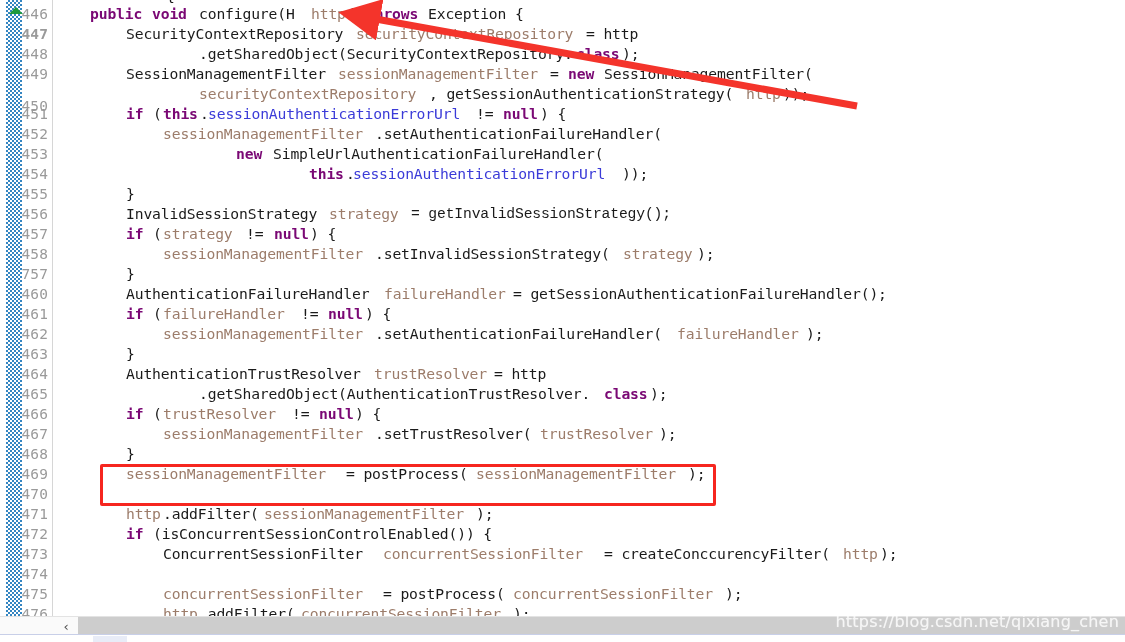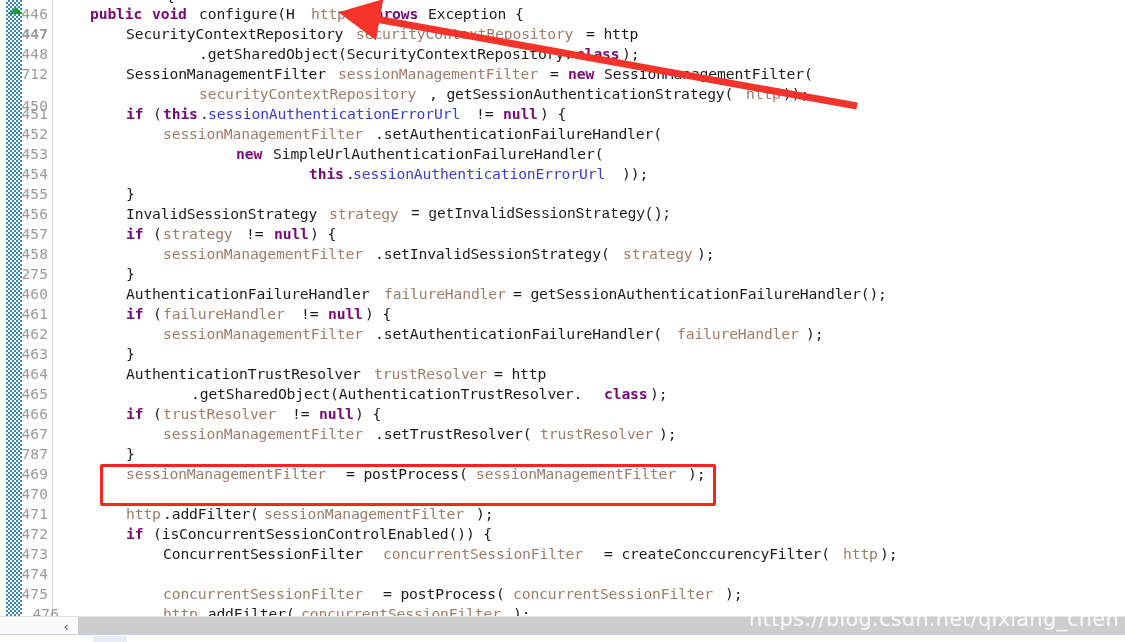--- a/index.html
+++ b/index.html
@@ -154,21 +154,21 @@
     left: 93px; top: 1px;
     width: 34px; height: 7px;
     background: #e8ecf7;
   }
 
   
   #watermark {
     position: absolute;
     right: 6px; bottom: 11px;
     font-family: "DejaVu Sans", "Liberation Sans", sans-serif;
-    font-size: 21px;
+    font-size: 16px;
     color: #ffffff;
     opacity: .82;
     letter-spacing: .2px;
     text-shadow: 0 0 1px rgba(255,255,255,.6);
     pointer-events: none;
     margin-top: 7px;
   }
 </style>
 </head>
 <body>
@@ -176,48 +176,48 @@
 <div id="editor">
 
   <div id="change-stripe"></div>
   <div id="fold-marker"></div>
   <div id="gutter-rule"></div>
 
   <div id="gutter">
       <div class="lineno" style="top: 4px;">446</div>
       <div class="lineno" style="top: 24px; font-weight: bold;">447</div>
       <div class="lineno" style="top: 44px;">448</div>
-      <div class="lineno" style="top: 64px;">712</div>
+      <div class="lineno" style="top: 64px;">449</div>
       <div class="lineno" style="top: 96px;">450</div>
       <div class="lineno" style="top: 104px;">451</div>
       <div class="lineno" style="top: 124px;">452</div>
       <div class="lineno" style="top: 144px;">453</div>
       <div class="lineno" style="top: 164px;">454</div>
       <div class="lineno" style="top: 184px;">455</div>
       <div class="lineno" style="top: 204px;">456</div>
       <div class="lineno" style="top: 224px;">457</div>
       <div class="lineno" style="top: 244px;">458</div>
-      <div class="lineno" style="top: 264px;">275</div>
+      <div class="lineno" style="top: 264px;">757</div>
       <div class="lineno" style="top: 284px;">460</div>
       <div class="lineno" style="top: 304px;">461</div>
       <div class="lineno" style="top: 324px; padding-left: 11px;">462</div>
       <div class="lineno" style="top: 344px;">463</div>
       <div class="lineno" style="top: 364px;">464</div>
       <div class="lineno" style="top: 384px;">465</div>
       <div class="lineno" style="top: 404px;">466</div>
       <div class="lineno" style="top: 424px;">467</div>
-      <div class="lineno" style="top: 444px;">787</div>
+      <div class="lineno" style="top: 444px;">468</div>
       <div class="lineno" style="top: 464px;">469</div>
       <div class="lineno" style="top: 484px;">470</div>
       <div class="lineno" style="top: 504px;">471</div>
       <div class="lineno" style="top: 524px;">472</div>
       <div class="lineno" style="top: 544px;">473</div>
       <div class="lineno" style="top: 564px;">474</div>
       <div class="lineno" style="top: 584px;">475</div>
-      <div class="lineno" style="top: 604px; margin-left: 11px;">476</div>
+      <div class="lineno" style="top: 604px;">476</div>
     </div>
   <div id="code">
       <div class="cl" style="top: -14px;"><span class="pln" style="position: absolute; left: 110px; top: 0px;">{</span></div>
       <div class="cl" style="top: 4px;"><span class="kw" style="position: absolute; left: 34px; top: 0px;">public</span><span class="kw" style="position: absolute; left: 96px; top: 0px;">void</span><span class="pln" style="position: absolute; left: 143px; top: 0px;">configure(H </span><span class="var" style="position: absolute; left: 255px; top: 0px;">http</span><span class="pln" style="position: absolute; left: 293px; top: 0px;">)</span><span class="kw" style="position: absolute; left: 310px; top: 0px;">throws</span><span class="pln" style="position: absolute; left: 372px; top: 0px;">Exception {</span></div>
       <div class="cl" style="top: 24px;"><span class="typ" style="position: absolute; left: 70px; top: 0px;">SecurityContextRepository</span><span class="var" style="position: absolute; left: 300px; top: 0px;">securityContextRepository</span><span class="pln" style="position: absolute; left: 530px; top: 0px;">= http</span></div>
       <div class="cl" style="top: 44px;"><span class="pln" style="position: absolute; left: 143px; top: 0px;">.getSharedObject(SecurityContextRepository.</span><span class="kw" style="position: absolute; left: 520px; top: 0px;">class</span><span class="pln" style="position: absolute; left: 566px; top: 0px;">);</span></div>
       <div class="cl" style="top: 64px;"><span class="typ" style="position: absolute; left: 70px; top: 0px;">SessionManagementFilter</span><span class="var" style="position: absolute; left: 282px; top: 0px;">sessionManagementFilter</span><span class="pln" style="position: absolute; left: 494px; top: 0px;">=</span><span class="kw" style="position: absolute; left: 512px; top: 0px;">new</span><span class="pln" style="position: absolute; left: 548px; top: 0px;">SessionManagementFilter(</span></div>
       <div class="cl" style="top: 84px;"><span class="var" style="position: absolute; left: 143px; top: 0px;">securityContextRepository</span><span class="pln" style="position: absolute; left: 373px; top: 0px;">, getSessionAuthenticationStrategy(</span><span class="var" style="position: absolute; left: 690px; top: 0px;">http</span><span class="pln" style="position: absolute; left: 727px; top: 0px;">));</span></div>
       <div class="cl" style="top: 104px;"><span class="kw" style="position: absolute; left: 70px; top: 0px;">if</span><span class="pln" style="position: absolute; left: 97px; top: 0px;">(</span><span class="kw" style="position: absolute; left: 107px; top: 0px;">this</span><span class="pln" style="position: absolute; left: 144px; top: 0px;">.</span><span class="fld" style="position: absolute; left: 152px; top: 0px;">sessionAuthenticationErrorUrl</span><span class="pln" style="position: absolute; left: 420px; top: 0px;">!=</span><span class="kw" style="position: absolute; left: 447px; top: 0px;">null</span><span class="pln" style="position: absolute; left: 484px; top: 0px;">) {</span></div>
       <div class="cl" style="top: 124px;"><span class="var" style="position: absolute; left: 107px; top: 0px;">sessionManagementFilter</span><span class="pln" style="position: absolute; left: 319px; top: 0px;">.setAuthenticationFailureHandler(</span></div>
@@ -226,21 +226,21 @@
       <div class="cl" style="top: 184px;"><span class="pln" style="position: absolute; left: 70px; top: 0px;">}</span></div>
       <div class="cl" style="top: 204px;"><span class="typ" style="position: absolute; left: 70px; top: 0px;">InvalidSessionStrategy</span><span class="var" style="position: absolute; left: 273px; top: 0px;">strategy</span><span class="pln" style="position: absolute; left: 355px; top: 0px; font-family: Liberation Mono, monospace;">= getInvalidSessionStrategy();</span></div>
       <div class="cl" style="top: 224px;"><span class="kw" style="position: absolute; left: 70px; top: 0px;">if</span><span class="pln" style="position: absolute; left: 97px; top: 0px;">(</span><span class="var" style="position: absolute; left: 107px; top: 0px;">strategy</span><span class="pln" style="position: absolute; left: 190px; top: 0px;">!=</span><span class="kw" style="position: absolute; left: 218px; top: 0px;">null</span><span class="pln" style="position: absolute; left: 254px; top: 0px;">) {</span></div>
       <div class="cl" style="top: 244px;"><span class="var" style="position: absolute; left: 107px; top: 0px;">sessionManagementFilter</span><span class="pln" style="position: absolute; left: 319px; top: 0px;">.setInvalidSessionStrategy(</span><span class="var" style="position: absolute; left: 567px; top: 0px;">strategy</span><span class="pln" style="position: absolute; left: 641px; top: 0px;">);</span></div>
       <div class="cl" style="top: 264px;"><span class="pln" style="position: absolute; left: 70px; top: 0px;">}</span></div>
       <div class="cl" style="top: 284px;"><span class="typ" style="position: absolute; left: 70px; top: 0px;">AuthenticationFailureHandler</span><span class="var" style="position: absolute; left: 328px; top: 0px;">failureHandler</span><span class="pln" style="position: absolute; left: 457px; top: 0px;">= getSessionAuthenticationFailureHandler();</span></div>
       <div class="cl" style="top: 304px;"><span class="kw" style="position: absolute; left: 70px; top: 0px;">if</span><span class="pln" style="position: absolute; left: 97px; top: 0px;">(</span><span class="var" style="position: absolute; left: 107px; top: 0px;">failureHandler</span><span class="pln" style="position: absolute; left: 245px; top: 0px;">!=</span><span class="kw" style="position: absolute; left: 272px; top: 0px;">null</span><span class="pln" style="position: absolute; left: 309px; top: 0px;">) {</span></div>
       <div class="cl" style="top: 324px;"><span class="var" style="position: absolute; left: 107px; top: 0px;">sessionManagementFilter</span><span class="pln" style="position: absolute; left: 319px; top: 0px;">.setAuthenticationFailureHandler(</span><span class="var" style="position: absolute; left: 621px; top: 0px;">failureHandler</span><span class="pln" style="position: absolute; left: 750px; top: 0px;">);</span></div>
       <div class="cl" style="top: 344px;"><span class="pln" style="position: absolute; left: 70px; top: 0px;">}</span></div>
       <div class="cl" style="top: 364px;"><span class="typ" style="position: absolute; left: 70px; top: 0px;">AuthenticationTrustResolver</span><span class="var" style="position: absolute; left: 318px; top: 0px;">trustResolver</span><span class="pln" style="position: absolute; left: 438px; top: 0px;">= http</span></div>
-      <div class="cl" style="top: 384px;"><span class="pln" style="position: absolute; left: 135px; top: 0px;">.getSharedObject(AuthenticationTrustResolver.</span><span class="kw" style="position: absolute; left: 548px; top: 0px;">class</span><span class="pln" style="position: absolute; left: 594px; top: 0px;">);</span></div>
+      <div class="cl" style="top: 384px;"><span class="pln" style="position: absolute; left: 143px; top: 0px;">.getSharedObject(AuthenticationTrustResolver.</span><span class="kw" style="position: absolute; left: 548px; top: 0px;">class</span><span class="pln" style="position: absolute; left: 594px; top: 0px;">);</span></div>
       <div class="cl" style="top: 404px;"><span class="kw" style="position: absolute; left: 70px; top: 0px;">if</span><span class="pln" style="position: absolute; left: 97px; top: 0px;">(</span><span class="var" style="position: absolute; left: 107px; top: 0px;">trustResolver</span><span class="pln" style="position: absolute; left: 236px; top: 0px;">!=</span><span class="kw" style="position: absolute; left: 263px; top: 0px;">null</span><span class="pln" style="position: absolute; left: 299px; top: 0px;">) {</span></div>
       <div class="cl" style="top: 424px;"><span class="var" style="position: absolute; left: 107px; top: 0px;">sessionManagementFilter</span><span class="pln" style="position: absolute; left: 319px; top: 0px;">.setTrustResolver(</span><span class="var" style="position: absolute; left: 484px; top: 0px;">trustResolver</span><span class="pln" style="position: absolute; left: 603px; top: 0px;">);</span></div>
       <div class="cl" style="top: 444px;"><span class="pln" style="position: absolute; left: 70px; top: 0px;">}</span></div>
       <div class="cl" style="top: 464px;"><span class="var" style="position: absolute; left: 70px; top: 0px;">sessionManagementFilter</span><span class="pln" style="position: absolute; left: 290px; top: 0px;">= postProcess(</span><span class="var" style="position: absolute; left: 420px; top: 0px;">sessionManagementFilter</span><span class="pln" style="position: absolute; left: 632px; top: 0px;">);</span></div>
       <div class="cl" style="top: 484px;"></div>
       <div class="cl" style="top: 504px;"><span class="var" style="position: absolute; left: 70px; top: 0px;">http</span><span class="pln" style="position: absolute; left: 107px; top: 0px;">.addFilter(</span><span class="var" style="position: absolute; left: 208px; top: 0px;">sessionManagementFilter</span><span class="pln" style="position: absolute; left: 420px; top: 0px;">);</span></div>
       <div class="cl" style="top: 524px;"><span class="kw" style="position: absolute; left: 70px; top: 0px;">if</span><span class="pln" style="position: absolute; left: 97px; top: 0px;">(isConcurrentSessionControlEnabled()) {</span></div>
       <div class="cl" style="top: 544px;"><span class="typ" style="position: absolute; left: 107px; top: 0px;">ConcurrentSessionFilter</span><span class="var" style="position: absolute; left: 327px; top: 0px;">concurrentSessionFilter</span><span class="pln" style="position: absolute; left: 548px; top: 0px;">= createConccurencyFilter(</span><span class="var" style="position: absolute; left: 787px; top: 0px;">http</span><span class="pln" style="position: absolute; left: 824px; top: 0px;">);</span></div>
       <div class="cl" style="top: 564px;"></div>
       <div class="cl" style="top: 584px;"><span class="var" style="position: absolute; left: 107px; top: 0px;">concurrentSessionFilter</span><span class="pln" style="position: absolute; left: 327px; top: 0px;">= postProcess(</span><span class="var" style="position: absolute; left: 457px; top: 0px;">concurrentSessionFilter</span><span class="pln" style="position: absolute; left: 669px; top: 0px;">);</span></div>

